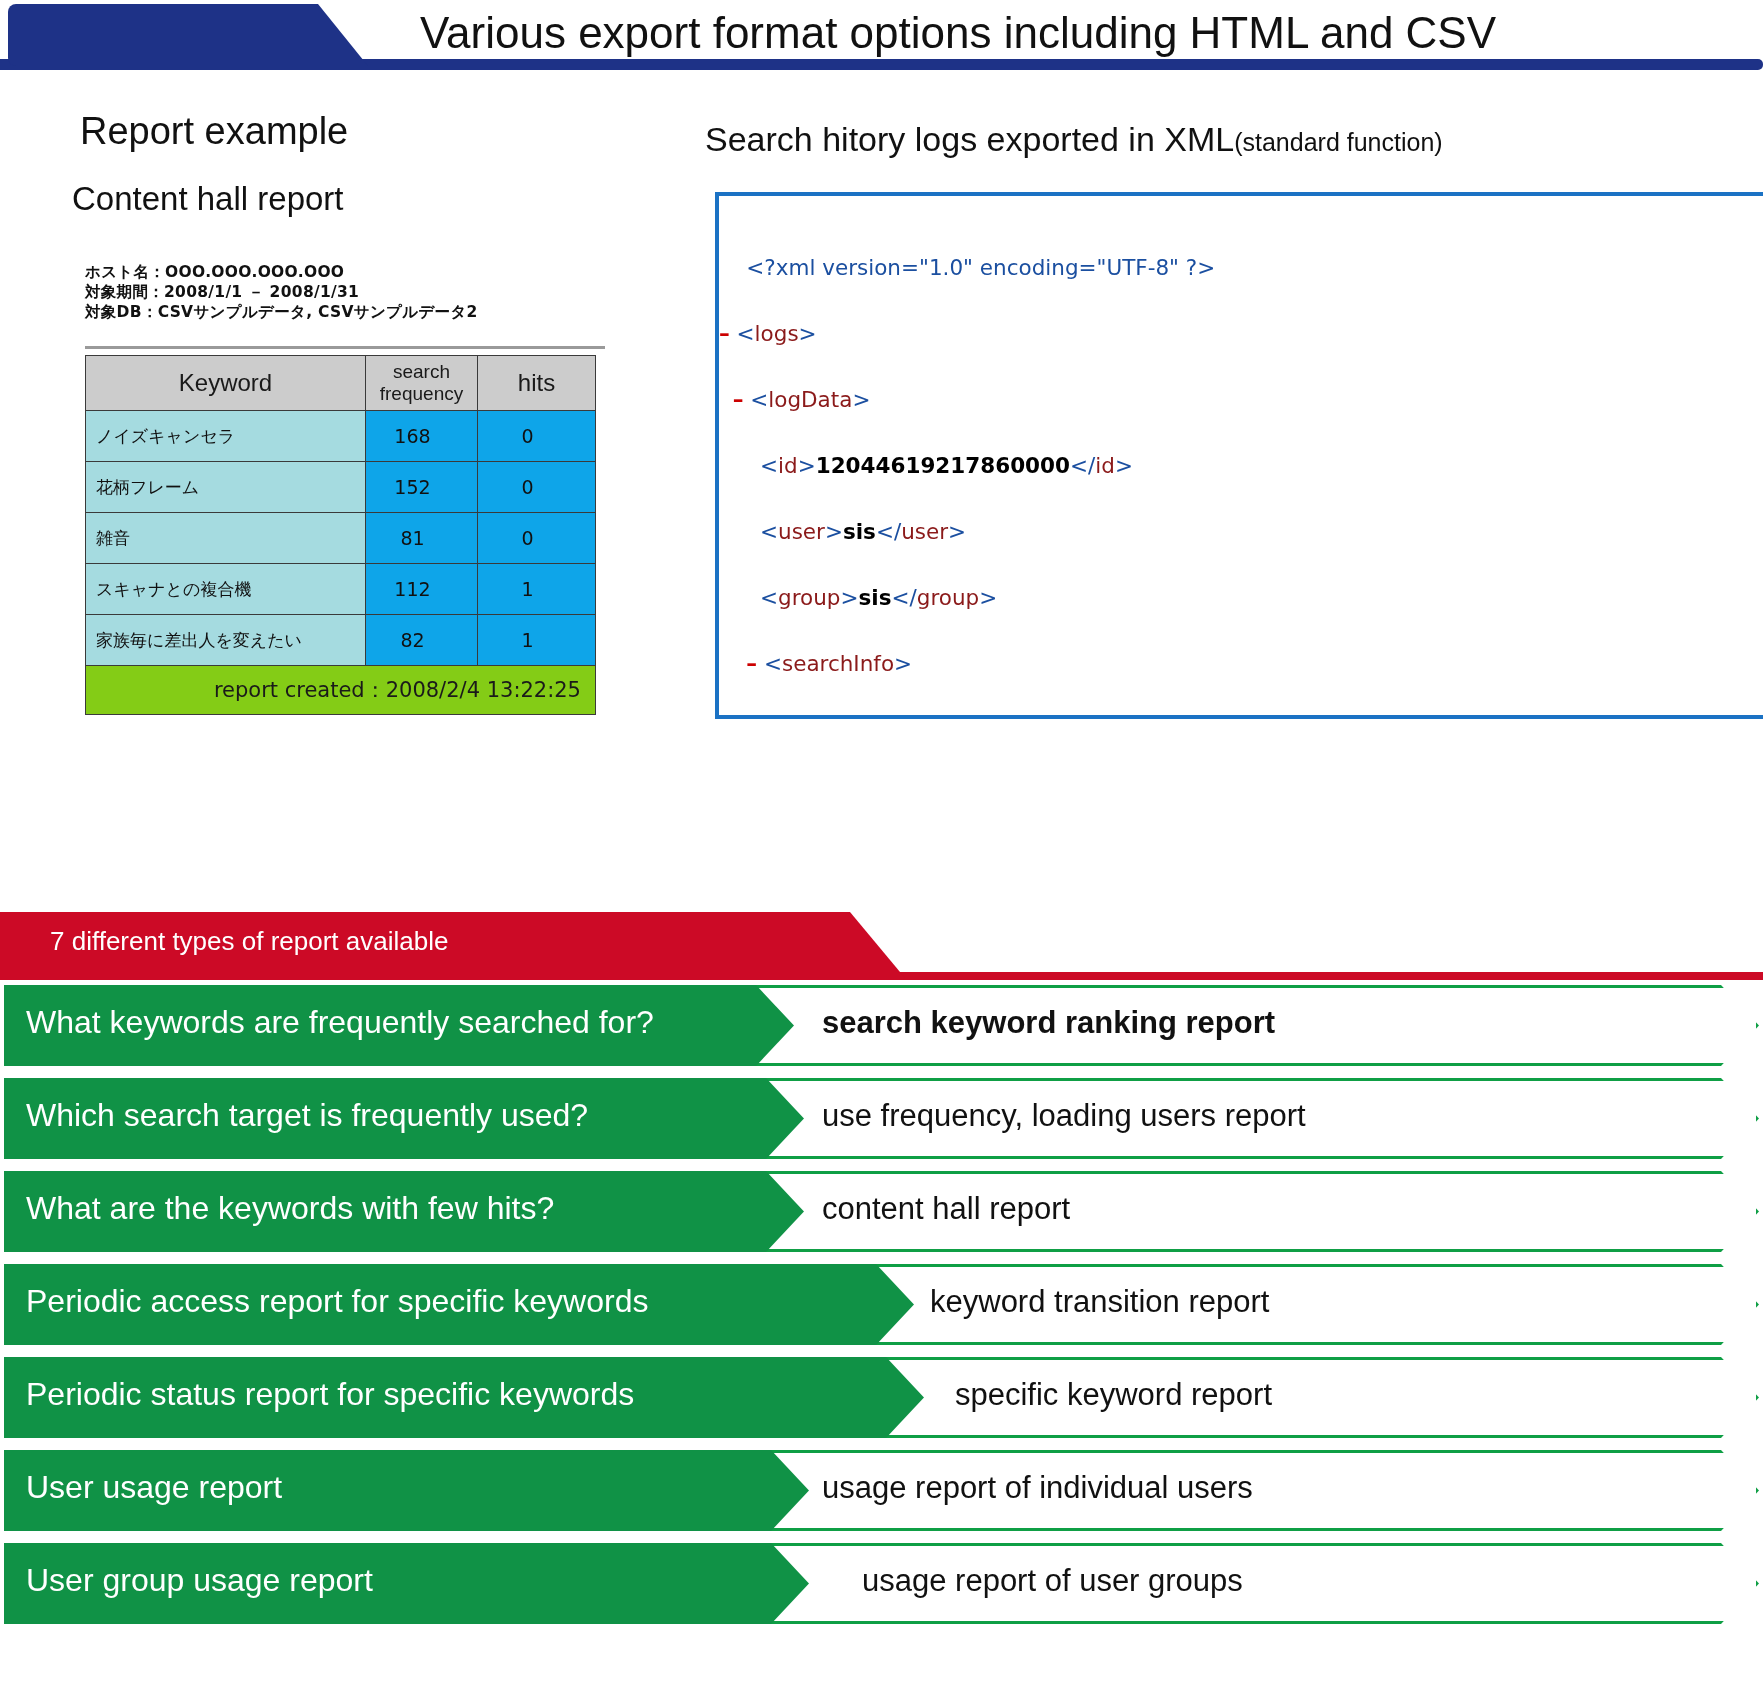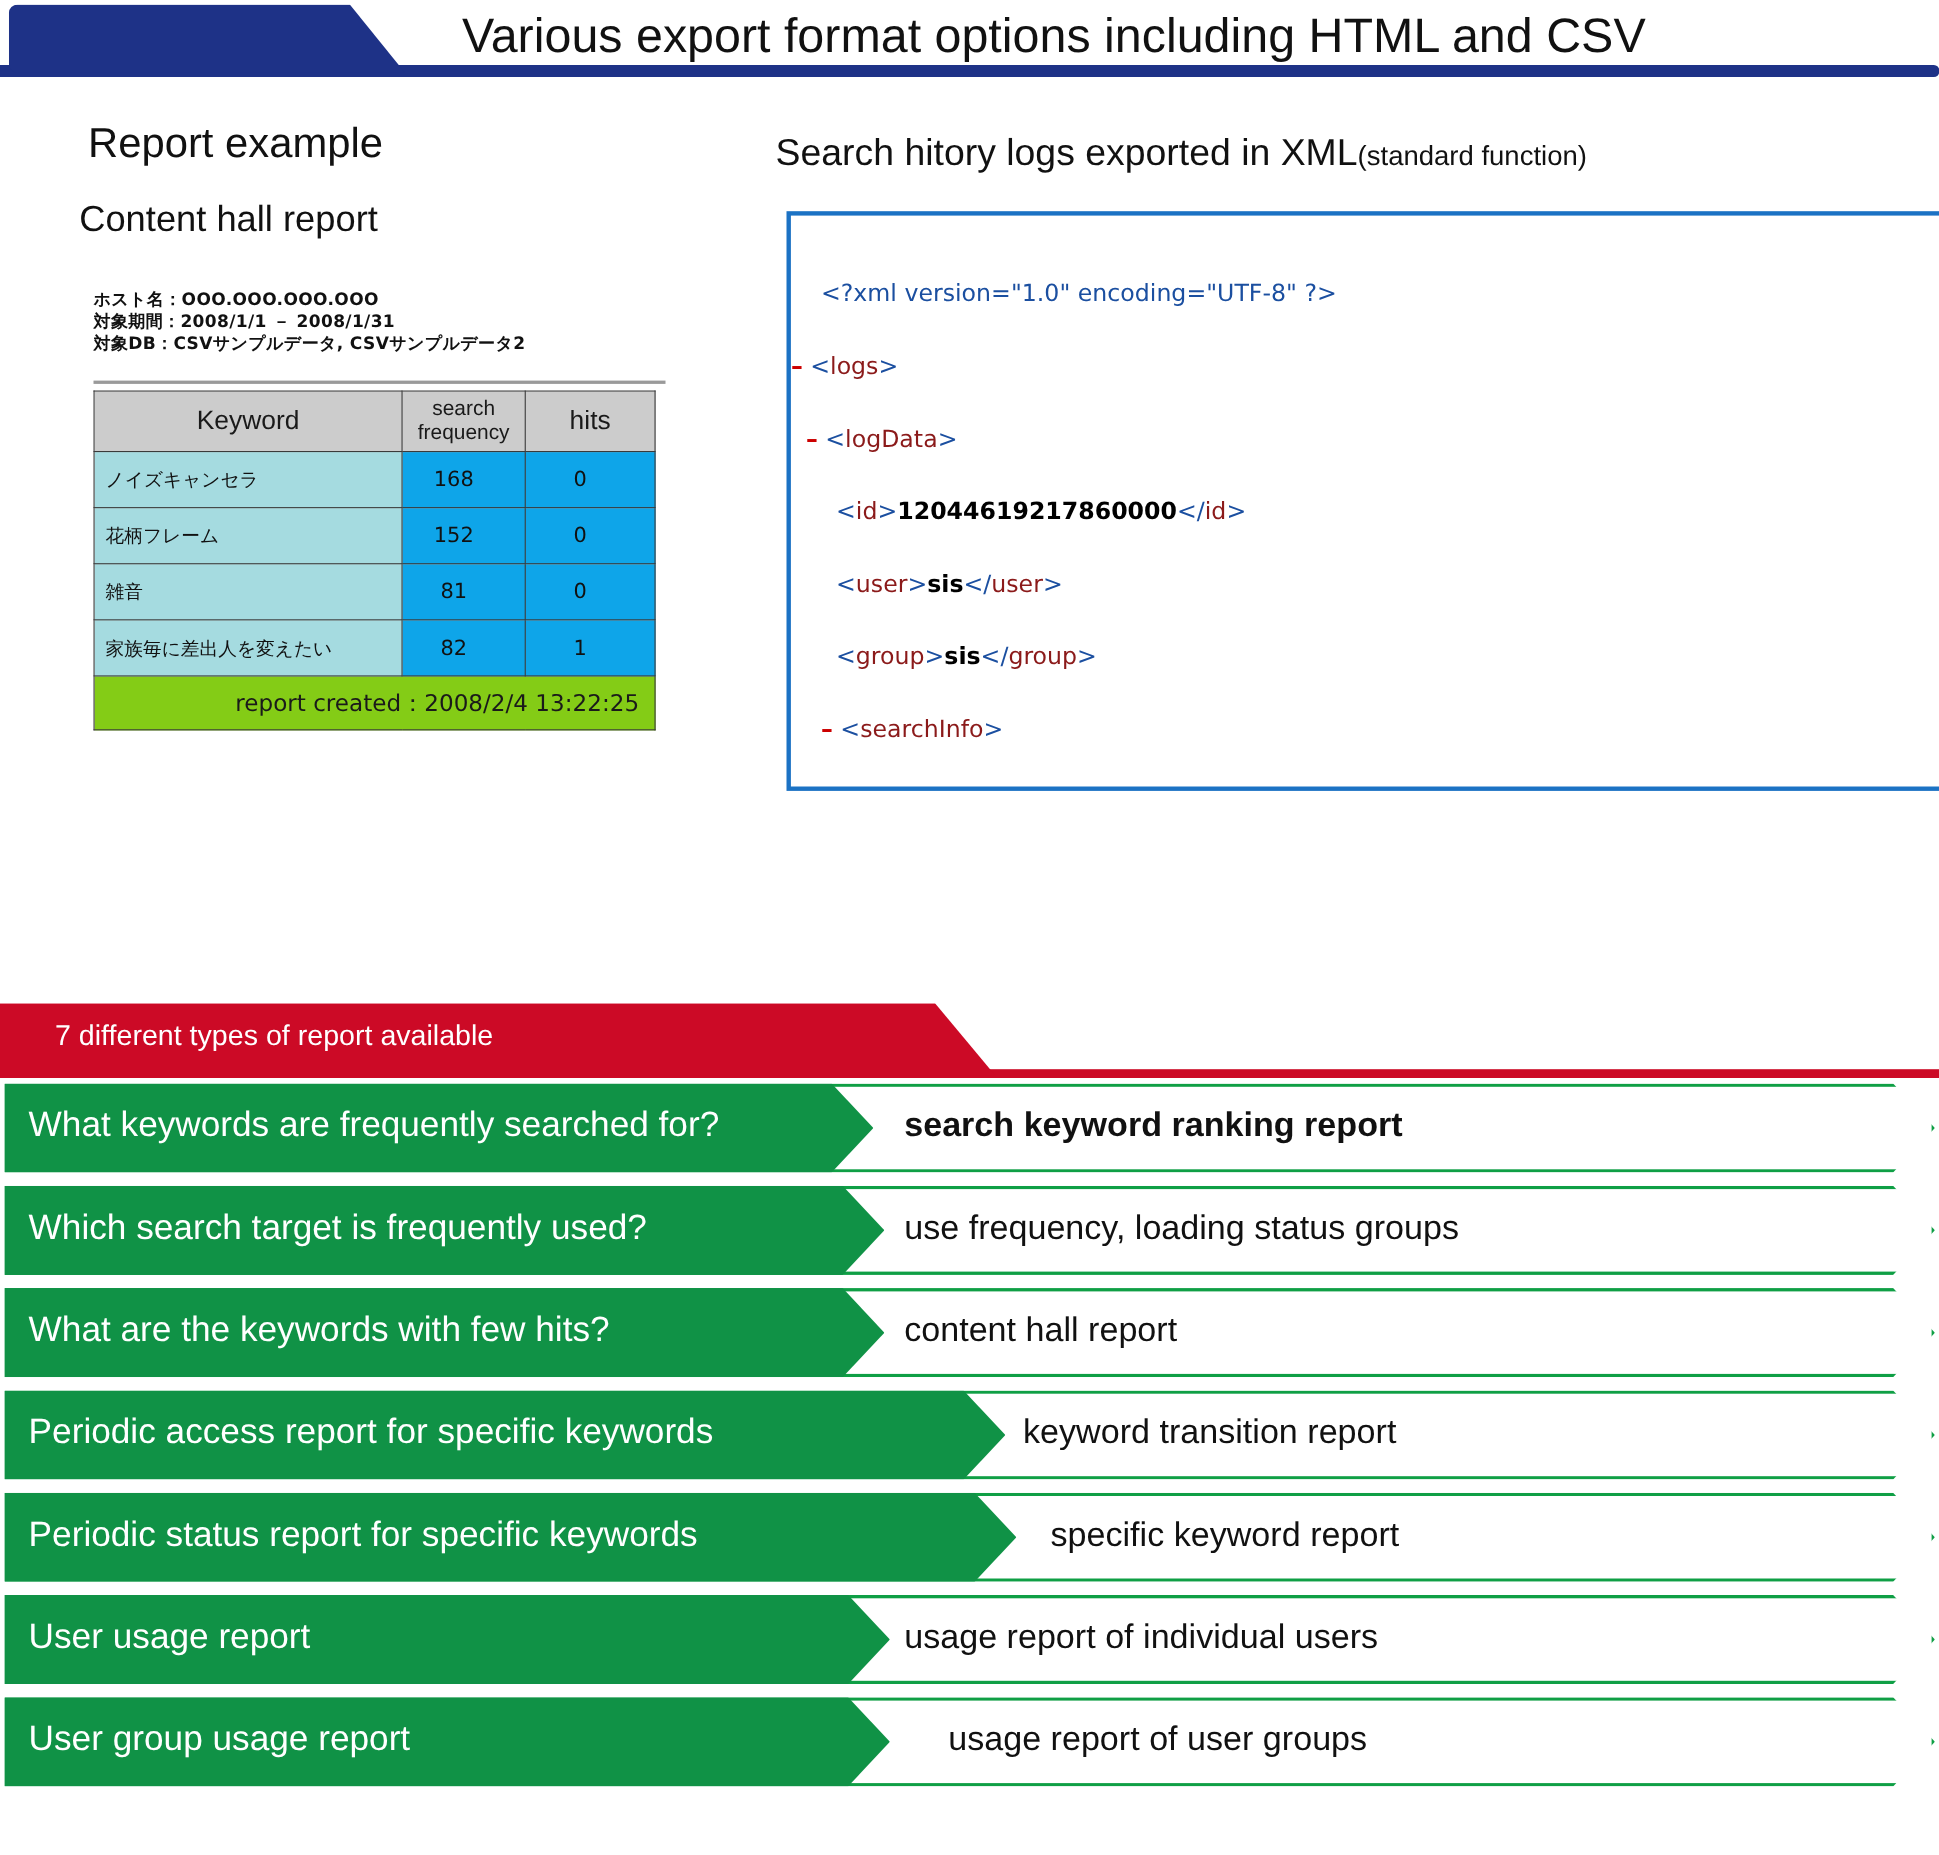--- a/index.html
+++ b/index.html
@@ -341,20 +341,25 @@
           <td class="kw-cell">花柄フレーム</td>
           <td class="num-cell">152</td>
           <td class="num-cell">0</td>
         </tr>
         <tr>
           <td class="kw-cell">雑音</td>
           <td class="num-cell">81</td>
           <td class="num-cell">0</td>
         </tr>
         <tr>
+          <td class="kw-cell">スキャナとの複合機</td>
+          <td class="num-cell">112</td>
+          <td class="num-cell">1</td>
+        </tr>
+        <tr>
           <td class="kw-cell">家族毎に差出人を変えたい</td>
           <td class="num-cell">82</td>
           <td class="num-cell">1</td>
         </tr>
         <tr>
           <td class="footer-cell" colspan="3">report created：2008/2/4 13:22:25</td>
         </tr>
       </tbody>
     </table>
   </div>
@@ -397,21 +402,21 @@
     <div class="row-outline"></div>
     <div class="row-green" style="width:790px; clip-path: polygon(0 0, 752px 0, 790px 50%, 752px 100%, 0 100%);"></div>
     <div class="row-q">What keywords are frequently searched for?</div>
     <div class="row-a" style="left:822px;font-weight:bold;">search keyword ranking report</div>
   </div>
 
   <div class="arrow-row">
     <div class="row-outline"></div>
     <div class="row-green" style="width:800px; clip-path: polygon(0 0, 762px 0, 800px 50%, 762px 100%, 0 100%);"></div>
     <div class="row-q">Which search target is frequently used?</div>
-    <div class="row-a" style="left:822px;">use frequency, loading status groups</div>
+    <div class="row-a" style="left:822px;">use frequency, loading users report</div>
   </div>
 
   <div class="arrow-row">
     <div class="row-outline"></div>
     <div class="row-green" style="width:800px; clip-path: polygon(0 0, 762px 0, 800px 50%, 762px 100%, 0 100%);"></div>
     <div class="row-q">What are the keywords with few hits?</div>
     <div class="row-a" style="left:822px;">content hall report</div>
   </div>
 
   <div class="arrow-row">

